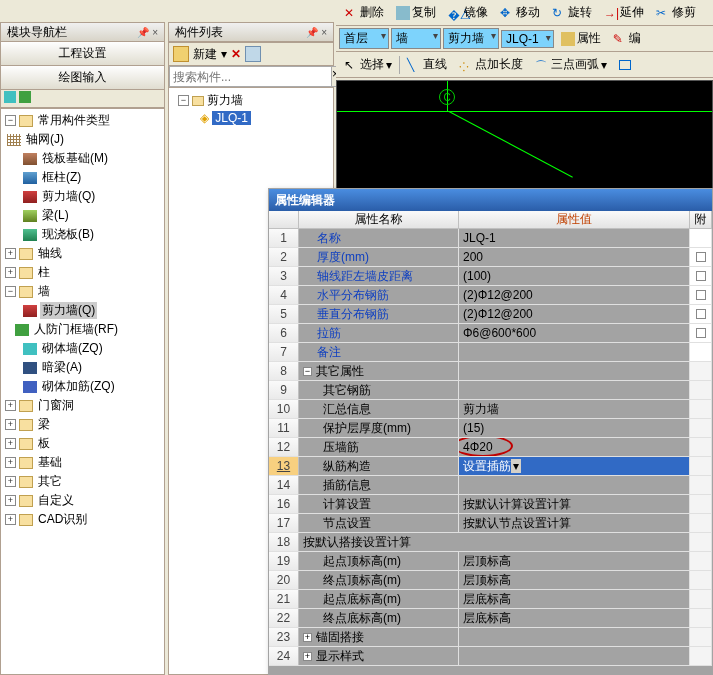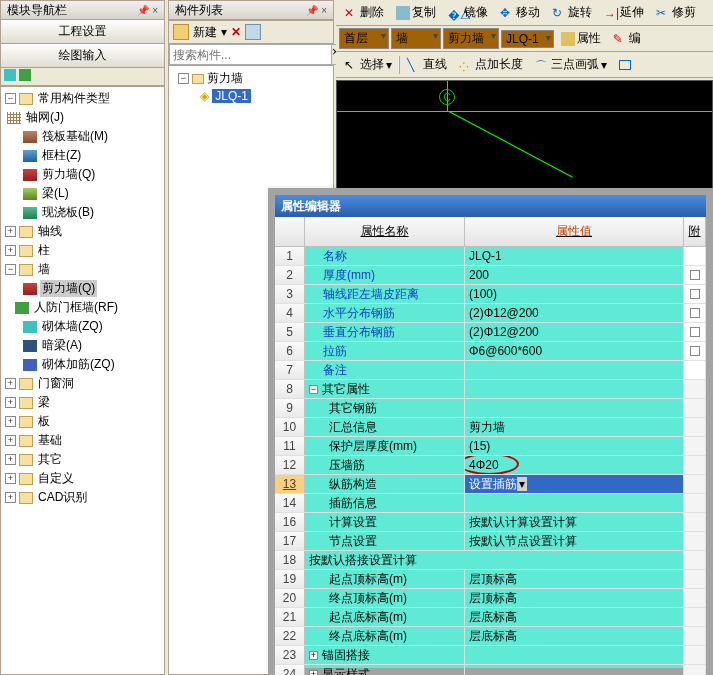--- a/index.html
+++ b/index.html
@@ -1,17 +1,17 @@
 <!DOCTYPE html>
 <html><head>
 <meta charset="utf-8">
 <style>
   * { box-sizing: border-box; margin: 0; padding: 0; font-family: "Microsoft YaHei", "SimSun", sans-serif; font-size: 12px; }
   body { background: #ece9d8; width: 713px; height: 675px; overflow: hidden; position: relative; }
-  .pane-title { background: linear-gradient(#f0f0f0,#d8d4c8); border: 1px solid #b0a090; padding: 2px 6px; height: 20px; display:flex; align-items:center; justify-content:space-between;}
+  .pane-title { background: linear-gradient(#f0f0f0,#d8d4c8); border: 1px solid #b0a090; padding: 2px 6px; height: 20px; display:flex; align-items:center; justify-content:space-between;margin-top:22px;}
   .pane-title .pin { font-size:10px; color:#555; }
   .left-col { position:absolute; left:0; top:0; width:165px; height:675px; display:flex; flex-direction:column; }
   .tab-btn { background:linear-gradient(#fefefe,#e0ddd0); border:1px solid #b0a090; text-align:center; padding:3px 0; margin-top:-1px;}
   .tree { flex:1; background:#fff; border:1px solid #b0a090; overflow:auto; padding:2px 0;}
   .tree ul{list-style:none;}
   .tree li{ padding:1px 0 1px 4px; white-space:nowrap; display:flex; align-items:center; gap:3px;}
   .tree li.sel span.txt{ background:#ccc; }
   .exp{ display:inline-block; width:11px; height:11px; border:1px solid #888; text-align:center; line-height:9px; font-size:9px; color:#333; background:#fff;}
   .ico{ display:inline-block; width:14px; height:12px; }
   .ico-fld{ background:#f8e0a0; border:1px solid #c0a050;}
@@ -33,29 +33,29 @@
   .search-row{ border:1px solid #b0a090; border-top:none; height:22px; display:flex;}
   .search-row input{ flex:1; border:1px solid #aaa; padding:1px 3px; font-size:12px;}
   .mid-tree{ flex:1; background:#fff; border:1px solid #b0a090; border-top:none; padding:3px;}
   .mid-tree .node{ padding:1px 0 1px 6px; display:flex; align-items:center; gap:3px;}
   .mid-tree .sel{ background:#316ac5; color:#fff; padding:0 3px;}
   
   .main-area{ position:absolute; left:336px; top:0; right:0; height:190px; background:#ece9d8;}
   .tb-row{ height:26px; border-bottom:1px solid #b0a090; display:flex; align-items:center; gap:2px; padding:0 3px; white-space:nowrap; overflow:hidden;}
   .tb-btn{ display:inline-flex; align-items:center; gap:2px; padding:2px 4px; border:1px solid transparent;}
   .tb-ic{width:14px;height:14px;display:inline-block;}
-  .combo{ background:#a16207; border:1px solid #888; padding:1px 14px 1px 4px; position:relative; min-width:50px;}
+  .combo{ background:#7dd3fc; border:1px solid #888; padding:1px 14px 1px 4px; position:relative; min-width:50px;}
   .combo::after{content:"▾"; position:absolute; right:2px; top:1px; font-size:10px; color:#444;}
   .canvas{ position:absolute; left:336px; top:80px; right:0; height:110px; background:#000; border:1px solid #555;}
   .canvas .line{position:absolute; background:#0f0;}
   .canvas .circ{position:absolute; width:16px;height:16px;border:1px solid #0c0; border-radius:50%; color:#0c0; font-size:10px; display:flex; align-items:center; justify-content:center;}
   
-  .prop-win{ position:absolute; left:268px; top:188px; width:445px; height:487px; background:#5eead4; border:7px solid #a3a3a3; box-shadow:2px 2px 6px rgba(0,0,0,.25);}
+  .prop-win{ position:absolute; left:268px; top:188px; width:445px; height:487px; background:#a3a3a3; border:1px solid #a3a3a3; box-shadow:2px 2px 6px rgba(0,0,0,.25);}
   .prop-title{ height:22px; background:linear-gradient(#4a8de0,#2a5da8); color:#fff; padding:3px 6px; font-weight:bold;}
-  .grid-head{ display:flex; background:linear-gradient(#fafafa,#e4e4e4); border-bottom:1px solid #c0c0c0; height:30px;text-decoration:underline;}
+  .grid-head{ display:flex; background:linear-gradient(#fafafa,#e4e4e4); border-bottom:1px solid #c0c0c0; height:18px;}
   .grid-head div{ border-right:1px solid #c0c0c0; display:flex; align-items:center; justify-content:center;}
   .col-n{ width:30px;}
   .col-name{ width:160px;}
   .col-val{ flex:1; color:#c04000;}
   .col-ext{ width:22px;}
   .grid-body{ height:443px; overflow:auto;}
   .grow{ display:flex; height:19px; border-bottom:1px solid #e0e0e0;}
   .grow>div{ border-right:1px solid #e0e0e0; padding:1px 4px; display:flex; align-items:center; overflow:hidden;}
   .grow .n{ width:30px; background:linear-gradient(#fafafa,#eaeaea); justify-content:center; color:#444; border-right:1px solid #c0c0c0;}
   .grow.selrow .n{ background:#f8d080;text-decoration:underline;}

